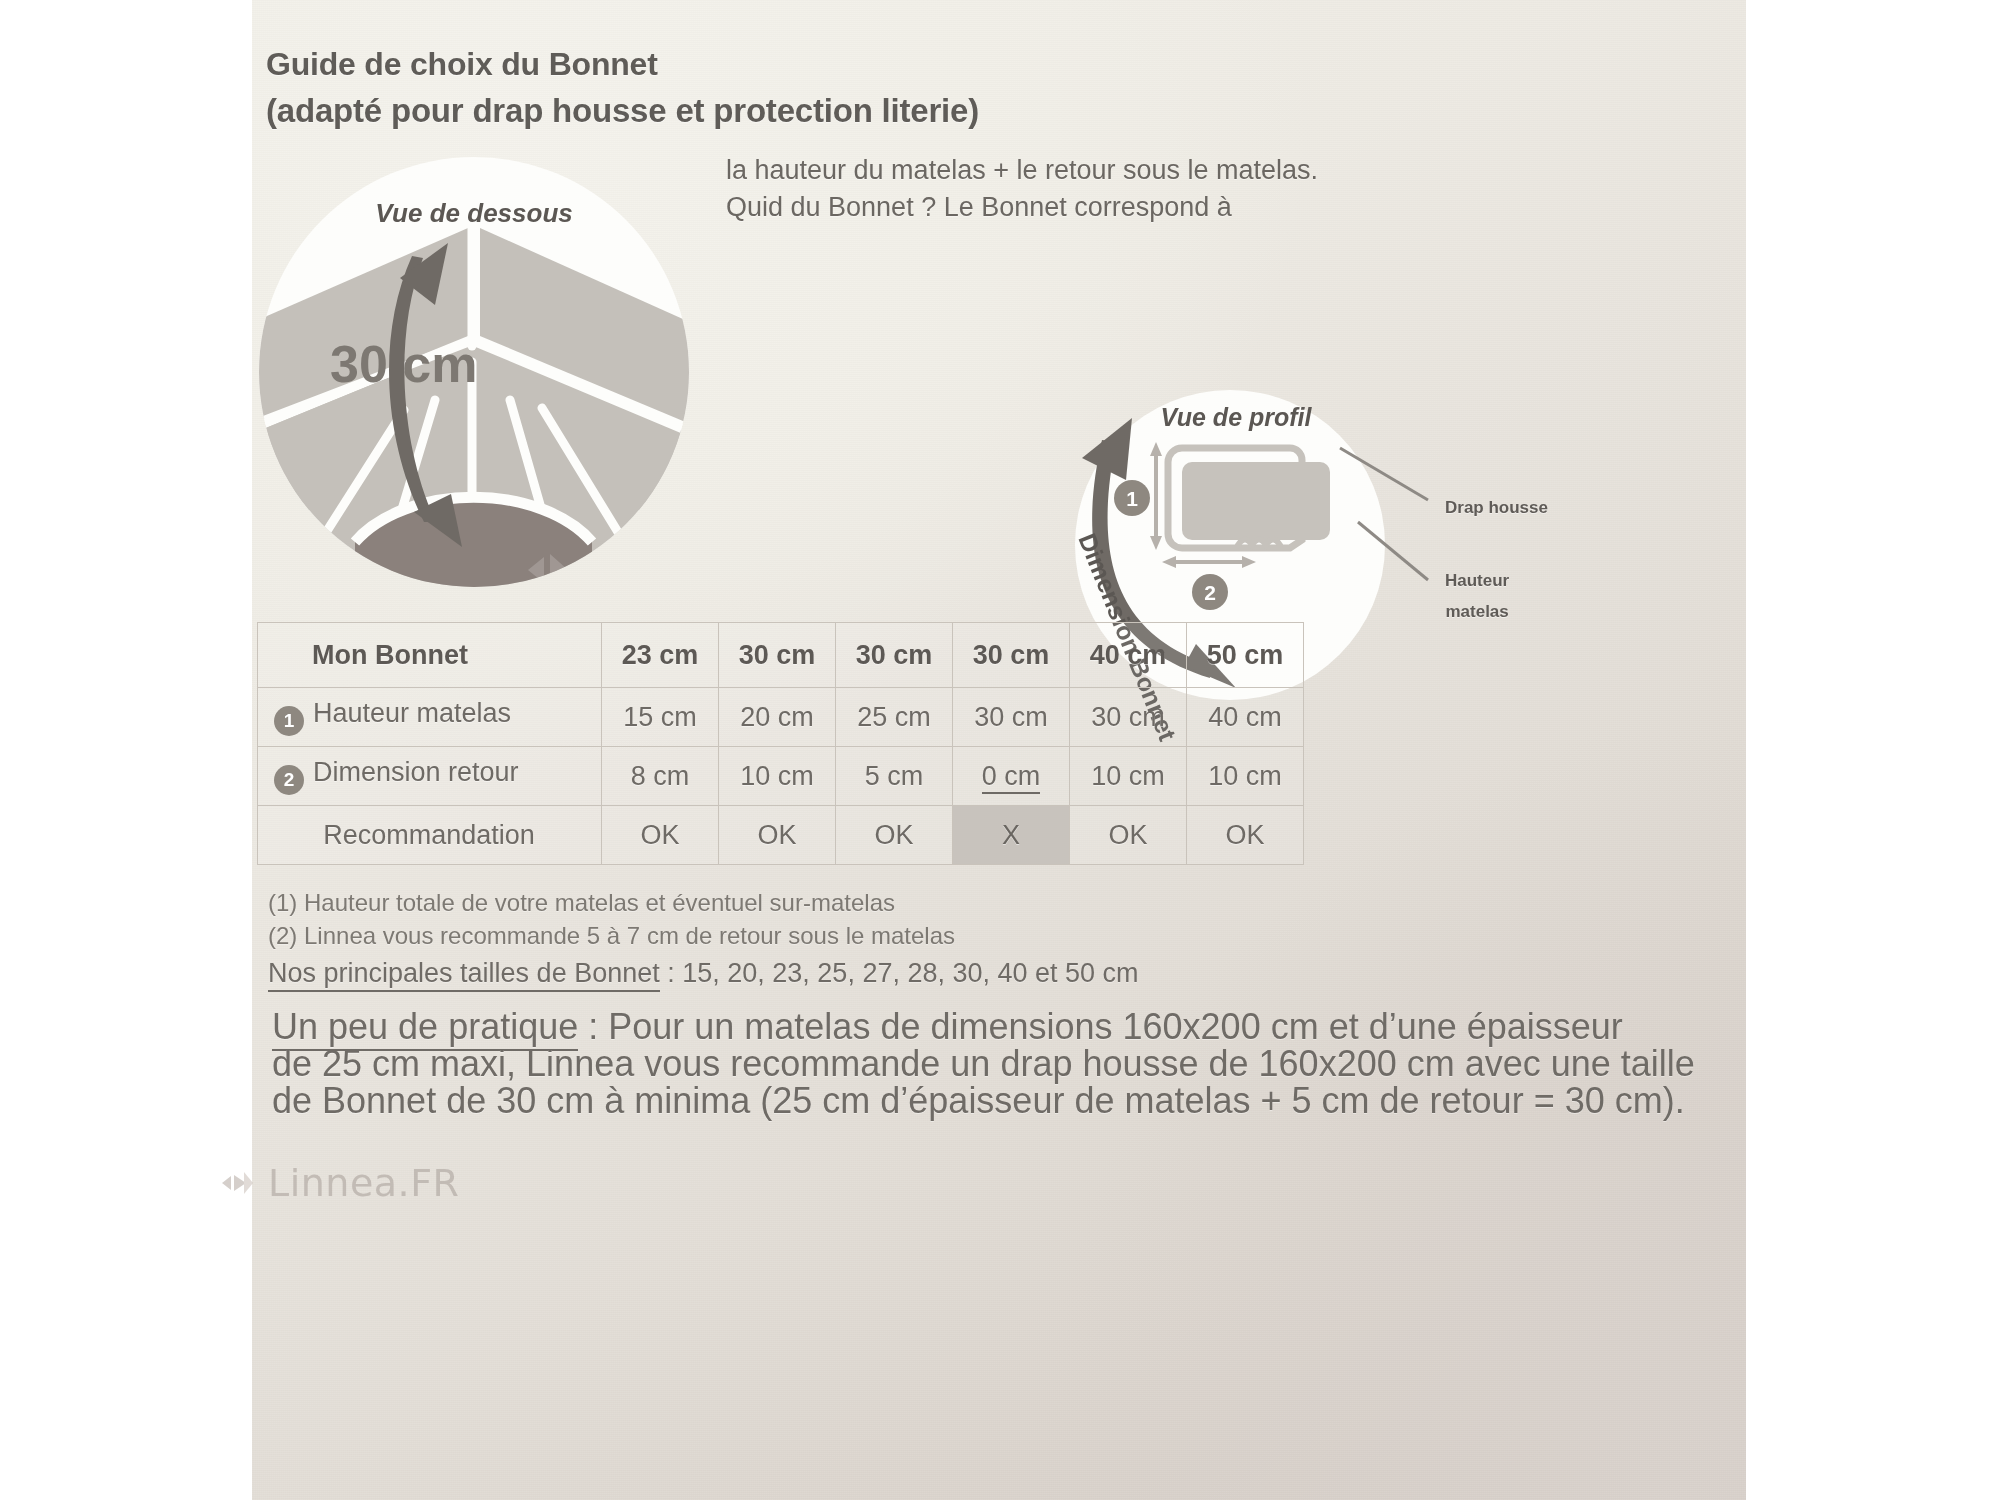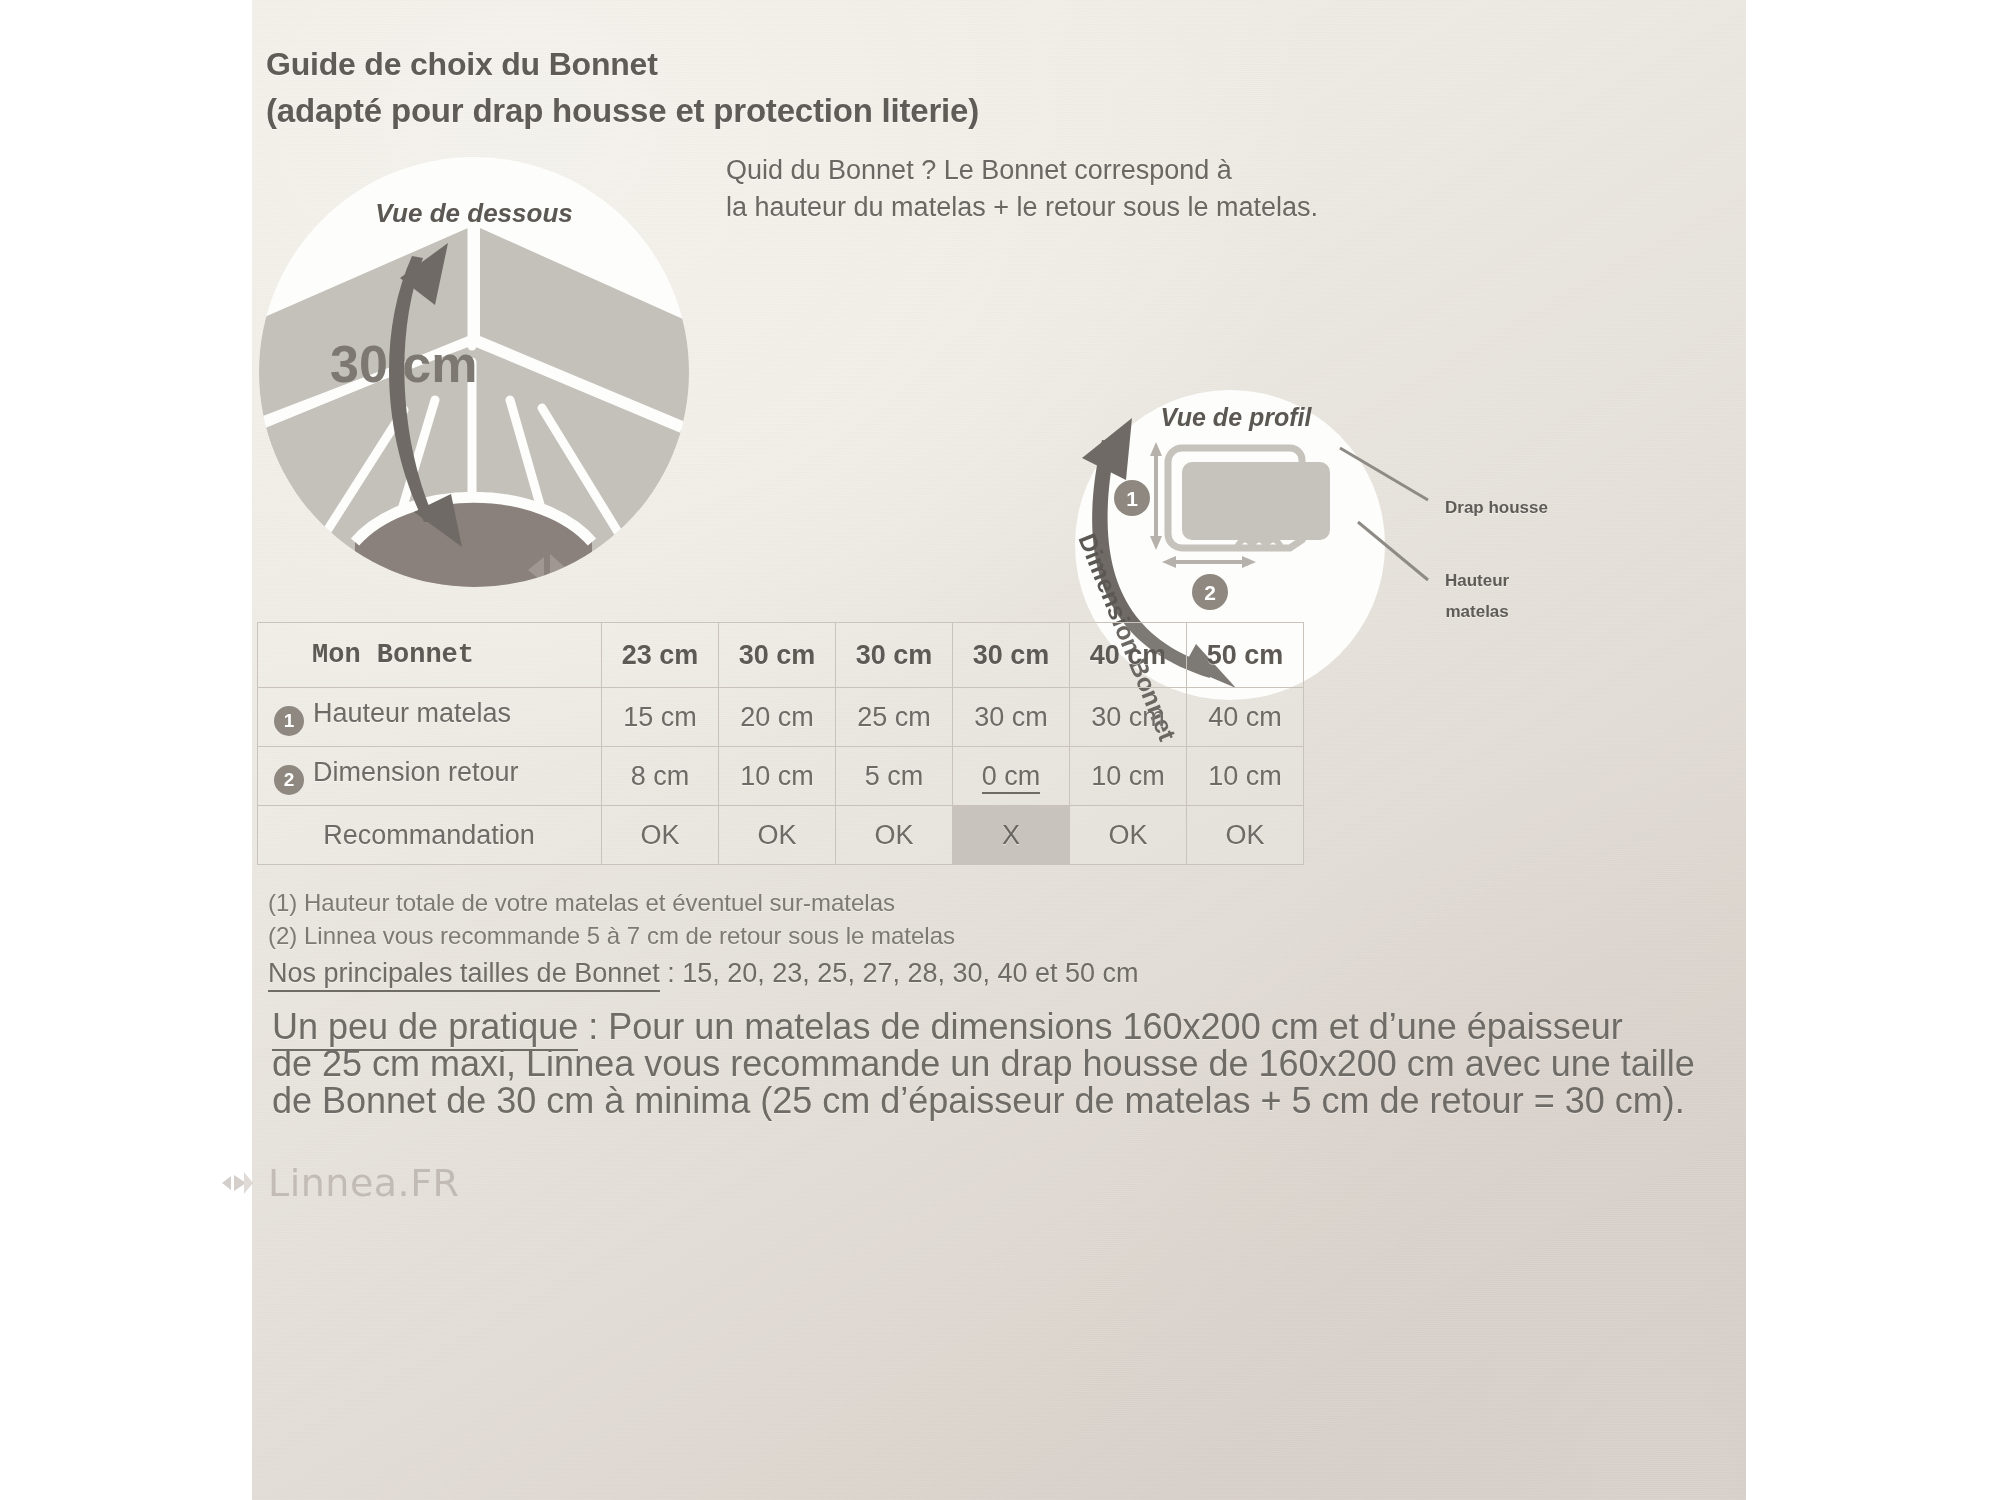--- a/index.html
+++ b/index.html
@@ -64,21 +64,21 @@
     color:#6e6a65;
     text-shadow:0 1px 0 rgba(255,255,255,.5);
     background:rgba(255,255,255,.10);
   }
   #table tr.head td{
     font-weight:bold;color:#5d5955;font-size:27px;height:62px;
   }
   #table td.rowlabel{
     text-align:left;padding-left:16px;width:288px;position:relative;
   }
-  #table tr.head td.rowlabel{padding-left:54px;font-family:Liberation Mono, monospace;}
+  #table tr.head td.rowlabel{padding-left:54px;}
   #table td.ko{background:#c8c3bd;color:#6a6661;}
   .badge{
     display:inline-block;width:30px;height:30px;border-radius:50%;
     background:#8e8880;color:#fff;font-size:19px;font-weight:bold;
     line-height:30px;text-align:center;margin-right:9px;
     vertical-align:-5px;text-shadow:none;
   }
   .uline{border-bottom:2px solid #6e6a65;padding-bottom:1px;}
 
   
@@ -127,22 +127,22 @@
 
 <div id="canvas">
   <div id="panel">
     <div id="grain"></div>
   </div>
 
   <div class="abs" id="title">Guide de choix du Bonnet</div>
   <div class="abs" id="subtitle">(adapté pour drap housse et protection literie)</div>
 
   <div class="abs" id="intro">
+    <div>la hauteur du matelas + le retour sous le matelas.</div>
     <div>Quid du Bonnet ? Le Bonnet correspond à</div>
-    <div>la hauteur du matelas + le retour sous le matelas.</div>
   </div>
 
   <svg class="abs" style="left:252px;top:150px;" width="470" height="470" viewBox="0 0 470 470">
     <defs>
       <clipPath id="clipBottom">
           <circle cx="222" cy="222" r="215"></circle>
         </clipPath>
     </defs>
     <circle cx="222" cy="222" r="215" fill="#fdfdfb"></circle>
     <g clip-path="url(#clipBottom)">

